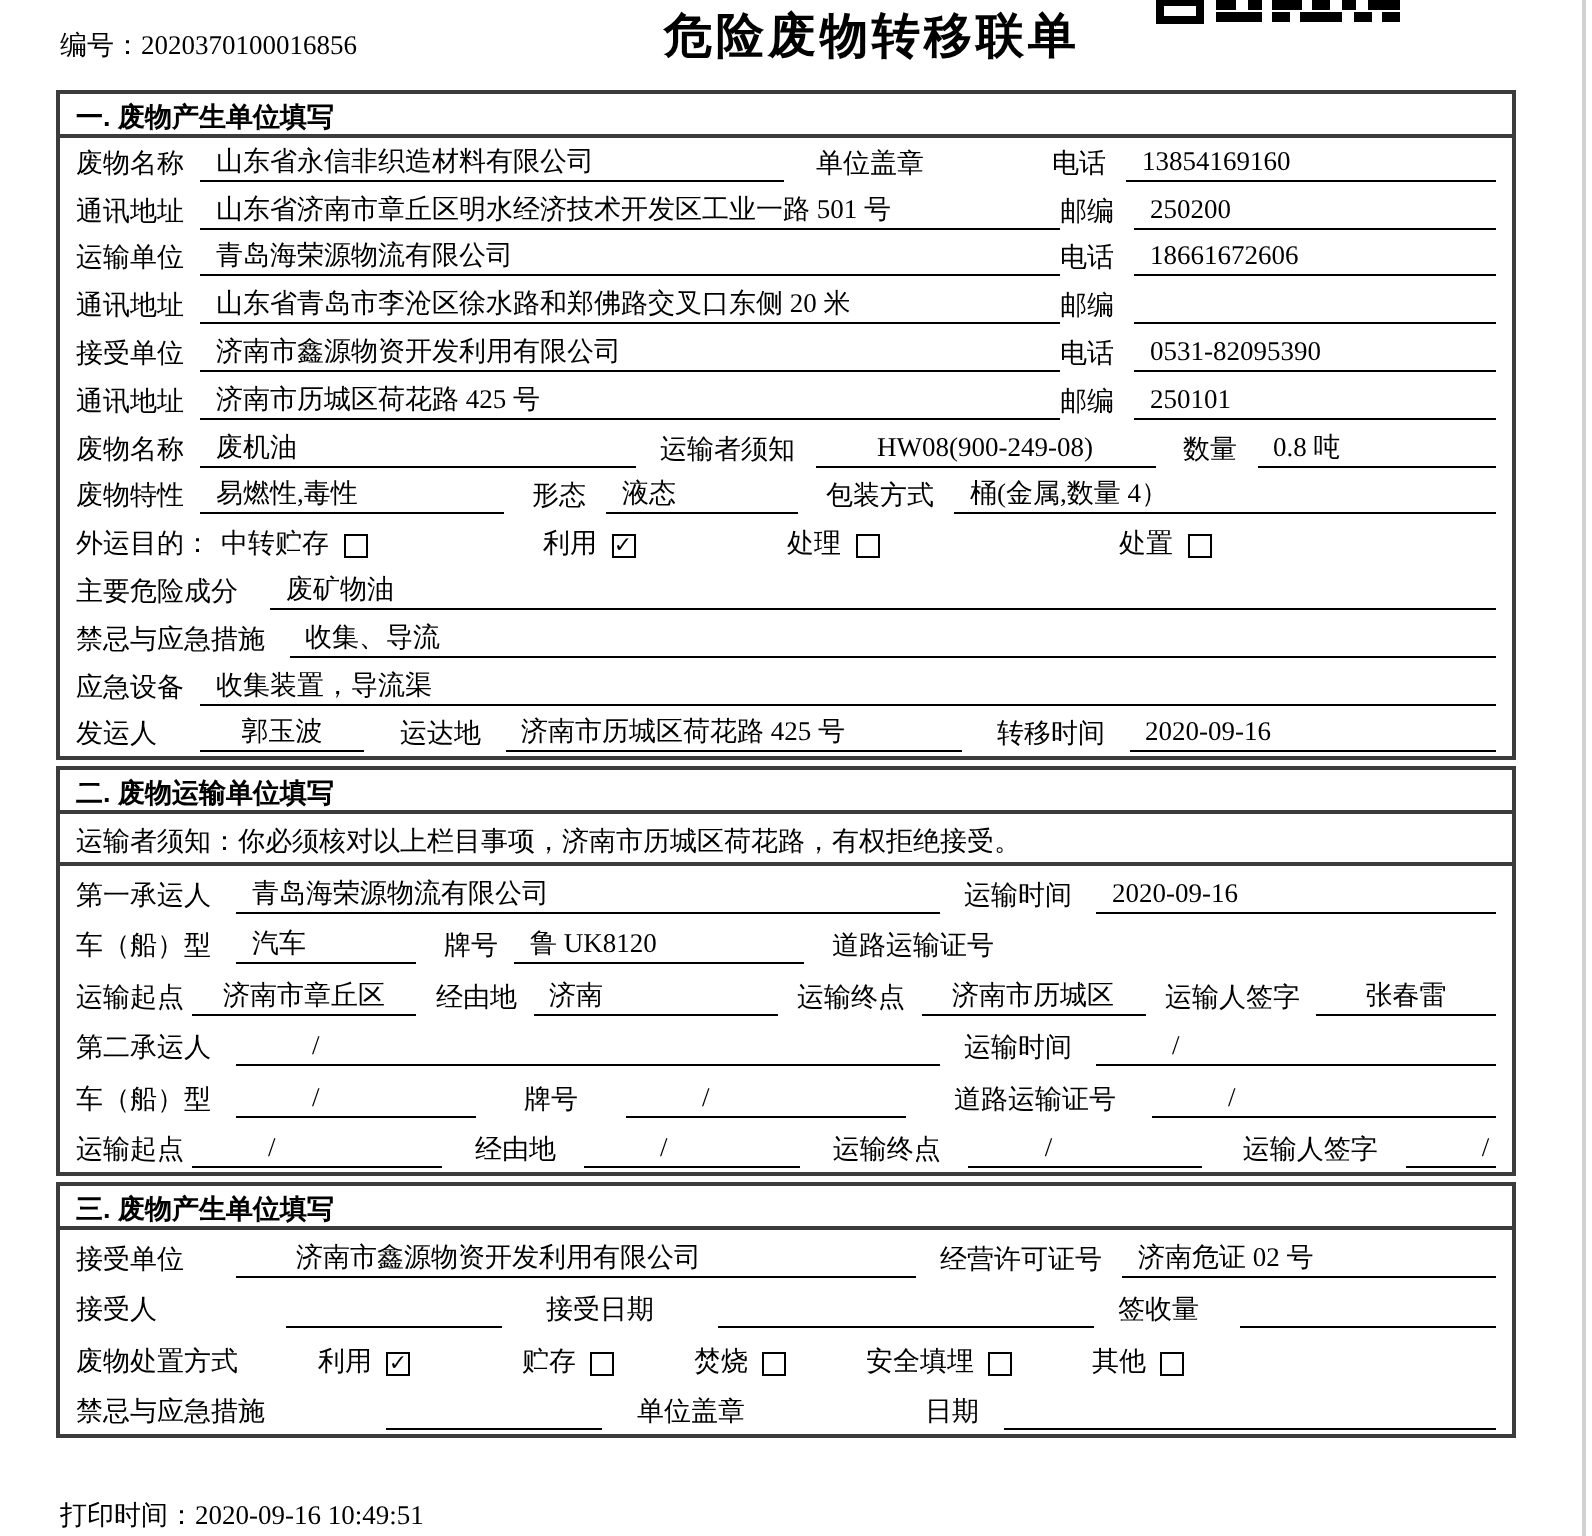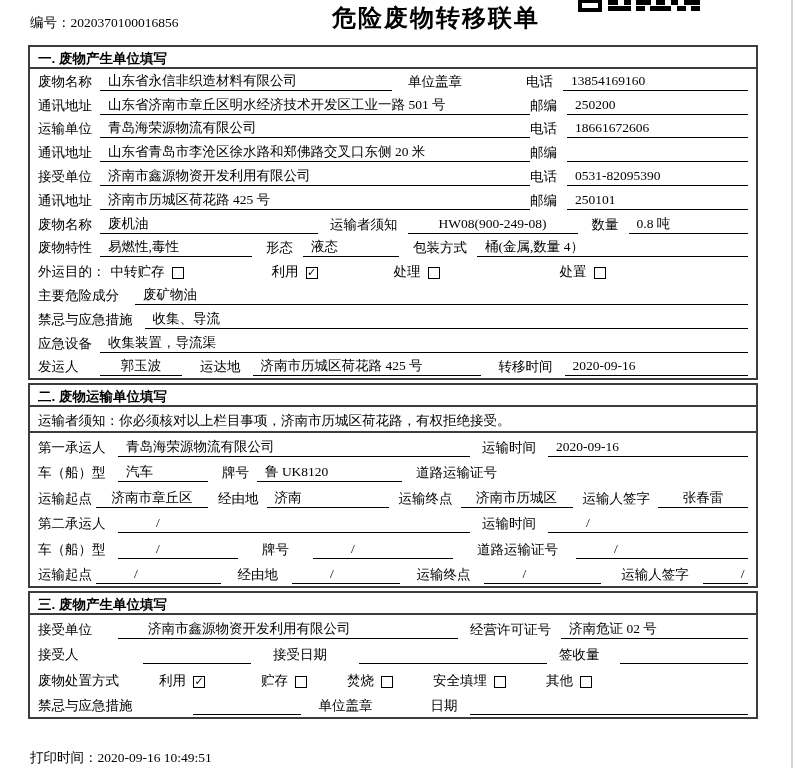--- a/index.html
+++ b/index.html
@@ -318,20 +318,20 @@
       <span class="opt" style="margin-left:40px">
         <span>其他</span>
         <span class="cb"><span></span></span>
       </span>
     </div>
 
     <div class="row">
       <span class="lbl">禁忌与应急措施</span>
       <span class="val" style="width:108px;margin-left:60px"></span>
       <span class="lbl" style="margin-left:18px">单位盖章</span>
-      <span class="lbl" style="margin-left:58px">日期</span>
+      <span class="lbl" style="margin-left:90px">日期</span>
       <span class="val flex1" style="margin-left:12px"></span>
     </div>
   </div>
 
 </div>
 
 <div class="print-time"><span>打印时间：</span><span>2020-09-16 10:49:51</span></div>
 
 </body></html>

